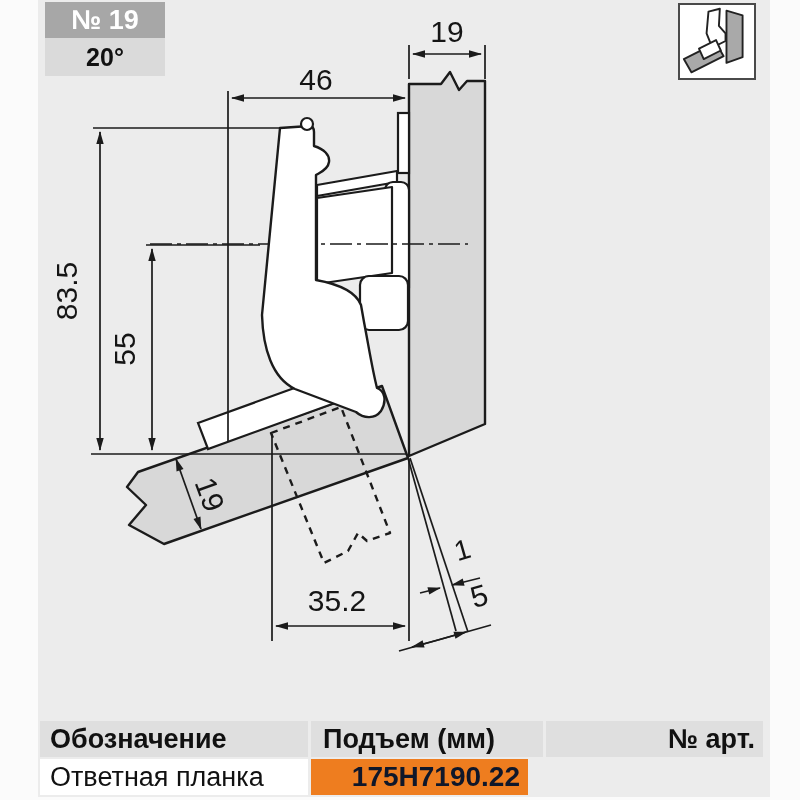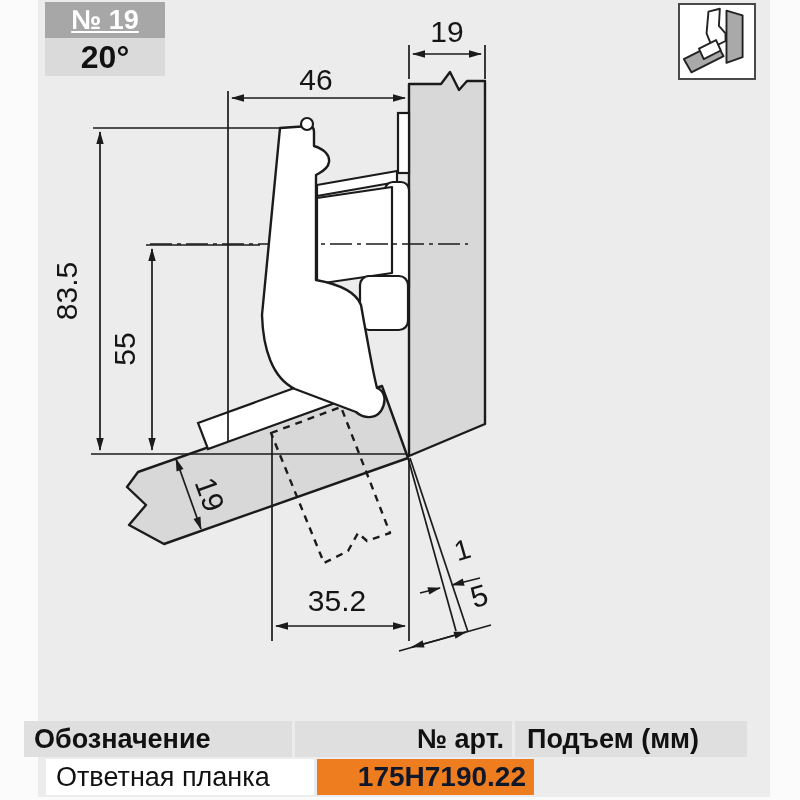--- a/index.html
+++ b/index.html
@@ -1,34 +1,34 @@
 <!DOCTYPE html>
 <html><head>
 <meta charset="utf-8">
 <style>
   html,body{margin:0;padding:0;background:#fbfbfb;width:800px;height:800px;overflow:hidden;
             font-family:"Liberation Sans",sans-serif;}
   .stage{position:relative;width:800px;height:800px;}
   .content-bg{position:absolute;left:38px;top:0;width:732px;height:797px;background:#ececec;}
   
   .badge-num{position:absolute;left:45px;top:2px;width:120px;height:36px;background:#a7a7a7;
-             color:#fff;font-weight:bold;font-size:27px;display:flex;align-items:center;justify-content:center;text-decoration:underline;}
+             color:#fff;font-weight:bold;font-size:27px;display:flex;align-items:center;justify-content:center;}
   .badge-ang{position:absolute;left:45px;top:38px;width:120px;height:38px;background:#dadada;
-             color:#111;font-weight:bold;font-size:32px;display:flex;align-items:center;justify-content:center;}
+             color:#111;font-weight:bold;font-size:25px;display:flex;align-items:center;justify-content:center;}
   
   .picto{position:absolute;left:678px;top:3px;width:78px;height:77px;background:#fff;
          border:2px solid #4a4a4a;box-sizing:border-box;}
   
   svg.draw{position:absolute;left:0;top:0;}
   svg text{font-family:"Liberation Sans",sans-serif;font-size:30px;fill:#151515;}
   svg text.small{font-size:28px;}
   
-  .spec{position:absolute;left:24px;top:721px;width:723px;}
+  .spec{position:absolute;left:40px;top:721px;width:723px;}
   .trow{display:flex;gap:3px;}
-  .trow + .trow{margin-top:2px;margin-left:22px;}
+  .trow + .trow{margin-top:2px;}
   .cell{box-sizing:border-box;height:36px;display:flex;align-items:center;font-size:27px;color:#111;}
   .c1{width:268px;padding-left:10px;}
   .c2{width:232px;padding-left:12px;}
   .c3{width:217px;justify-content:flex-end;padding-right:8px;}
   .hd .cell{background:#dfdfdf;font-weight:bold;}
   .bd .c1,.bd .c2{background:#ffffff;}
   .bd .c3{background:#ee7d1f;color:#0f172a;font-weight:bold;font-size:28px;}
 </style>
 </head>
 <body>
@@ -130,25 +130,25 @@
     <text x="337" y="611" text-anchor="middle">35.2</text>
     <text class="small" transform="translate(465,559) rotate(-16)" text-anchor="middle">1</text>
     <text transform="translate(482,606) rotate(-16)" text-anchor="middle">5</text>
   </svg>
 
   <div class="spec">
     <div class="trow hd">
       <div class="cell c1">
         <span>Обозначение</span>
       </div>
+      <div class="cell c2">
+        <span>Подъем (мм)</span>
+      </div>
       <div class="cell c3">
         <span>№ арт.</span>
-      </div>
-      <div class="cell c2">
-        <span>Подъем (мм)</span>
       </div>
     </div>
     <div class="trow bd">
       <div class="cell c1">
         <span>Ответная планка</span>
       </div>
       <div class="cell c3">
         <span>175H7190.22</span>
       </div>
     </div>

